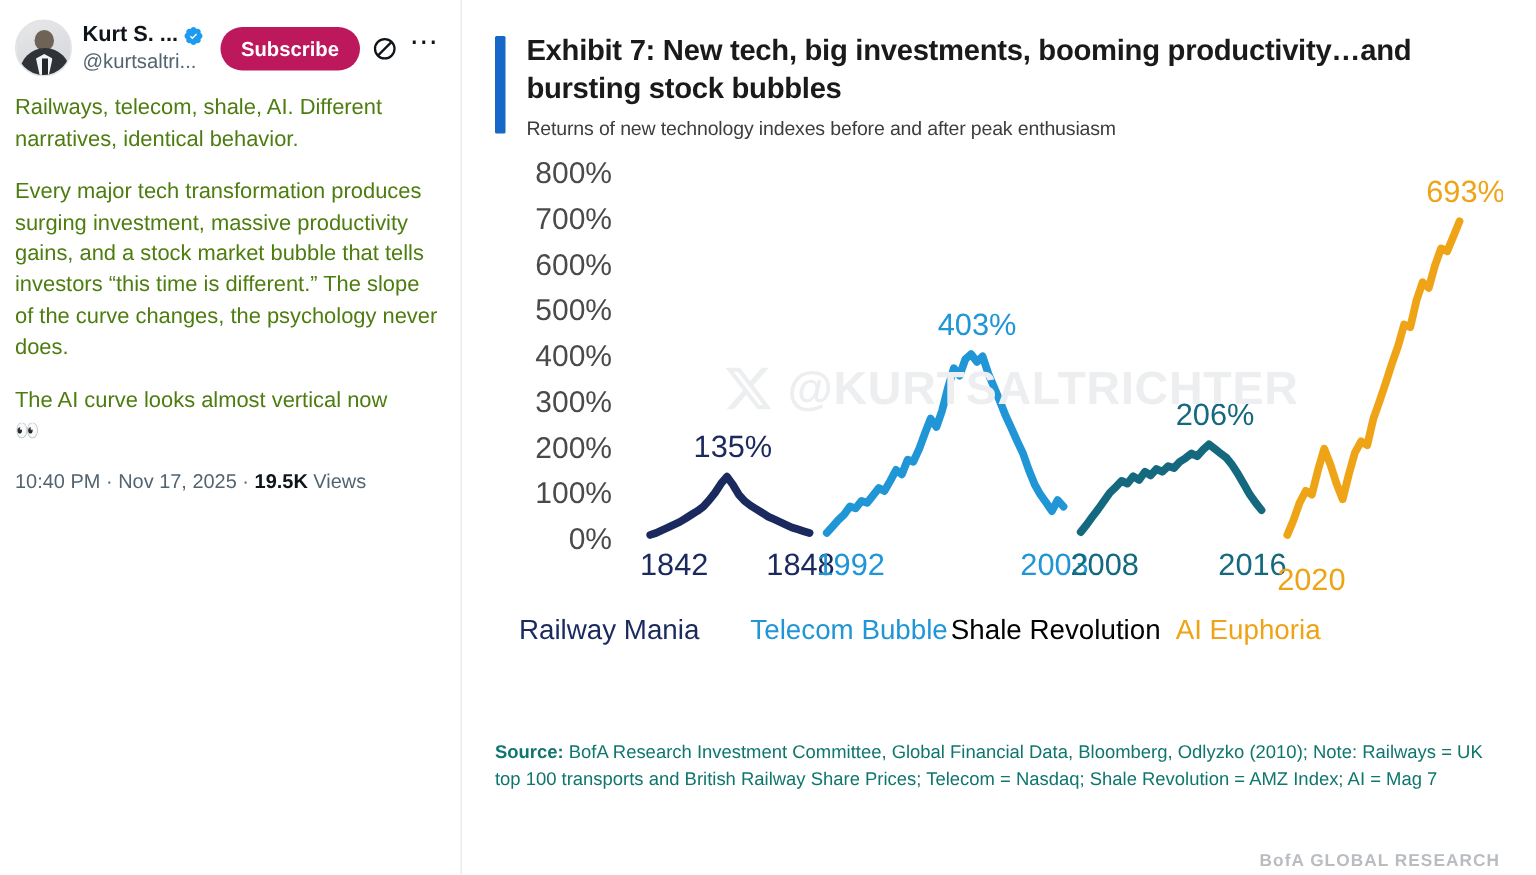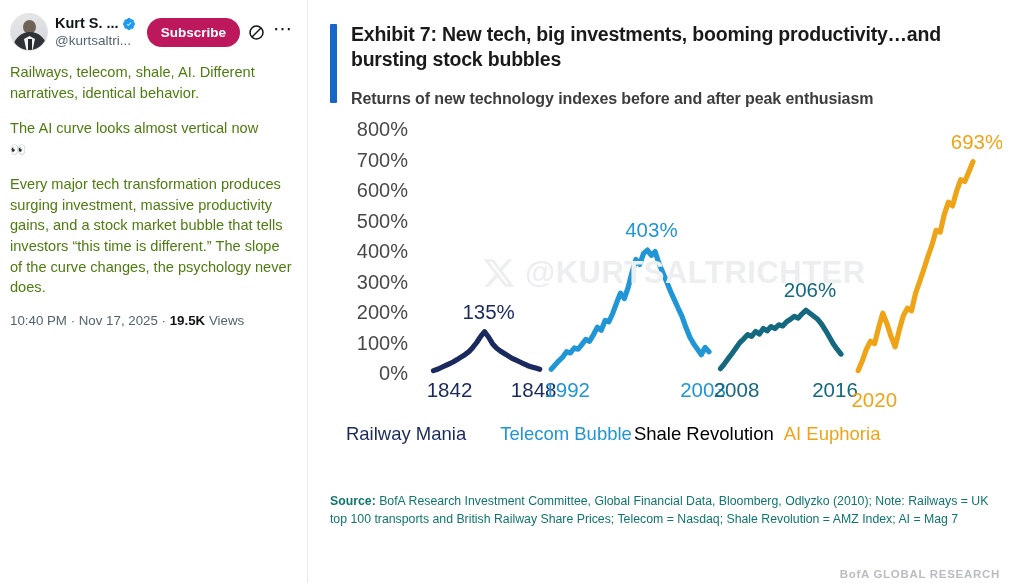--- a/index.html
+++ b/index.html
@@ -70,22 +70,22 @@
     border-left: 1px solid #e9eaec;
     position: relative; padding: 22px 18px 0 22px;
   }
   .title-row { display: flex; gap: 14px; }
   .accent-bar { width: 7px; border-radius: 1px; flex: none; align-self: stretch; margin-top: 2px; margin-bottom: 6px; }
   .title-text h1 {
     font-size: 19.5px; font-weight: 700; color: #1a1a1a; line-height: 1.3;
     letter-spacing: -0.2px; max-width: 620px;
   }
   .title-text h2 {
-    font-size: 16px; font-weight: 700; color: #3d3d3d; line-height: 1.3;
-    margin-top: 16px; letter-spacing: -0.1px;
+    font-size: 13px; font-weight: 400; color: #3d3d3d; line-height: 1.3;
+    margin-top: 5px; letter-spacing: -0.1px;
   }
 
   .plot-wrap { position: relative; margin-top: 12px; height: 300px; }
   .plot-svg { display: block; }
 
   .watermark {
     position: absolute; left: 152px; top: 134px;
     display: flex; align-items: center; gap: 9px;
     color: #eceef0; font-size: 31px; font-weight: 700; letter-spacing: 0.5px;
     pointer-events: none; user-select: none; white-space: nowrap;
@@ -138,25 +138,25 @@
         <svg width="19" height="19" viewBox="0 0 24 24" fill="none" stroke="#0f1419" stroke-width="1.9">
           <circle cx="12" cy="12" r="8.2"></circle>
             <line x1="6" y1="18" x2="18" y2="6"></line>
         </svg>
       </span>
       <span class="dots">⋯</span>
     </div>
 
     <div class="tweet-body">
       <p>Railways, telecom, shale, AI. Different narratives, identical behavior.</p>
+      <p>Every major tech transformation produces surging investment, massive productivity gains, and a stock market bubble that tells investors “this time is different.” The slope of the curve changes, the psychology never does.</p>
       <p>
         <span>The AI curve looks almost vertical now</span><br>
         <span class="eyes">👀</span>
       </p>
-      <p>Every major tech transformation produces surging investment, massive productivity gains, and a stock market bubble that tells investors “this time is different.” The slope of the curve changes, the psychology never does.</p>
       <div class="tweet-meta">
         <span>10:40 PM</span>
         <span>·</span>
         <span>Nov 17, 2025</span>
         <span>·</span>
         <b>19.5K</b>
         <span>Views</span>
       </div>
     </div>
   </div>

